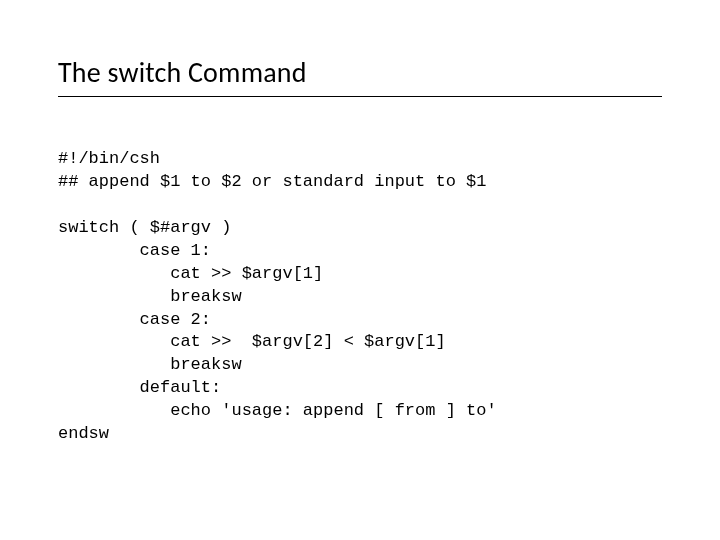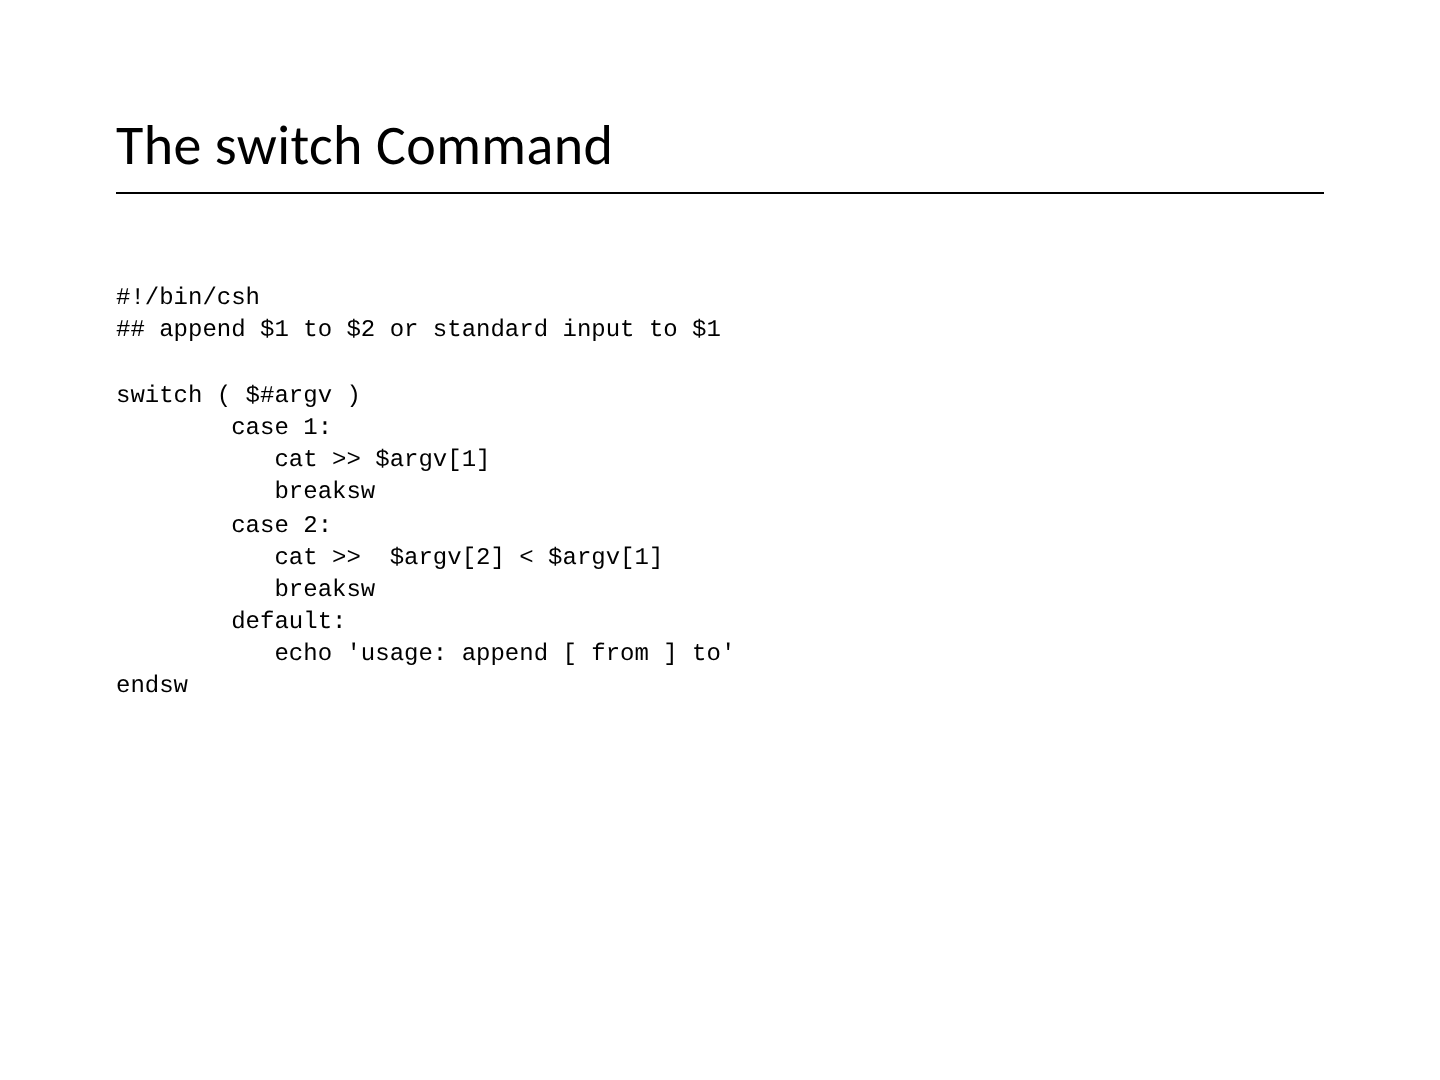--- a/index.html
+++ b/index.html
@@ -24,21 +24,21 @@
     margin: 0 0 6px 0;
   }
   .title-rule {
     border: 0;
     border-top: 1px solid #000000;
     margin: 0 0 28px 0;
     width: 100%;
   }
   .code {
     font-family: "Courier New", Courier, monospace;
-    font-size: 12px;
+    font-size: 17px;
     line-height: 1.35;
     white-space: pre;
   }
 </style>
 </head>
 <body>
 
 <div class="slide">
   <h1 class="title">The switch Command</h1>
   <hr class="title-rule">

